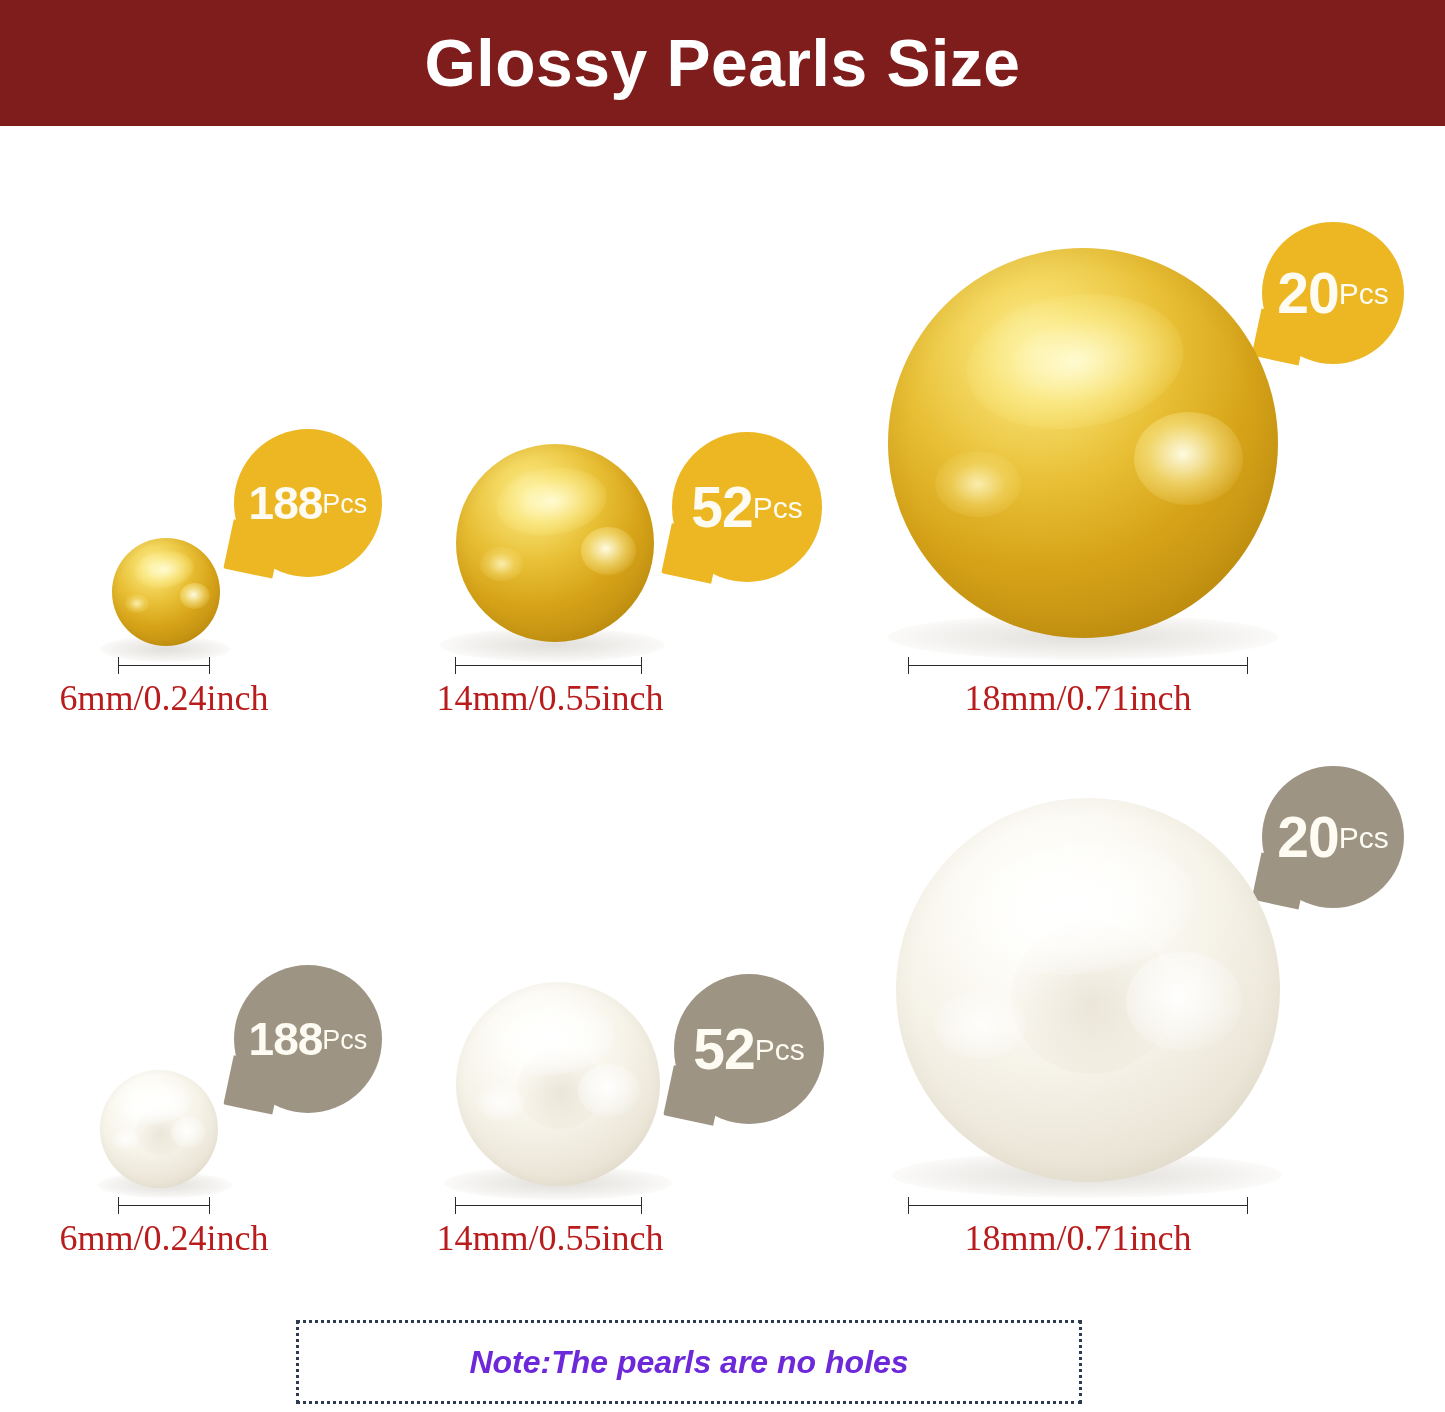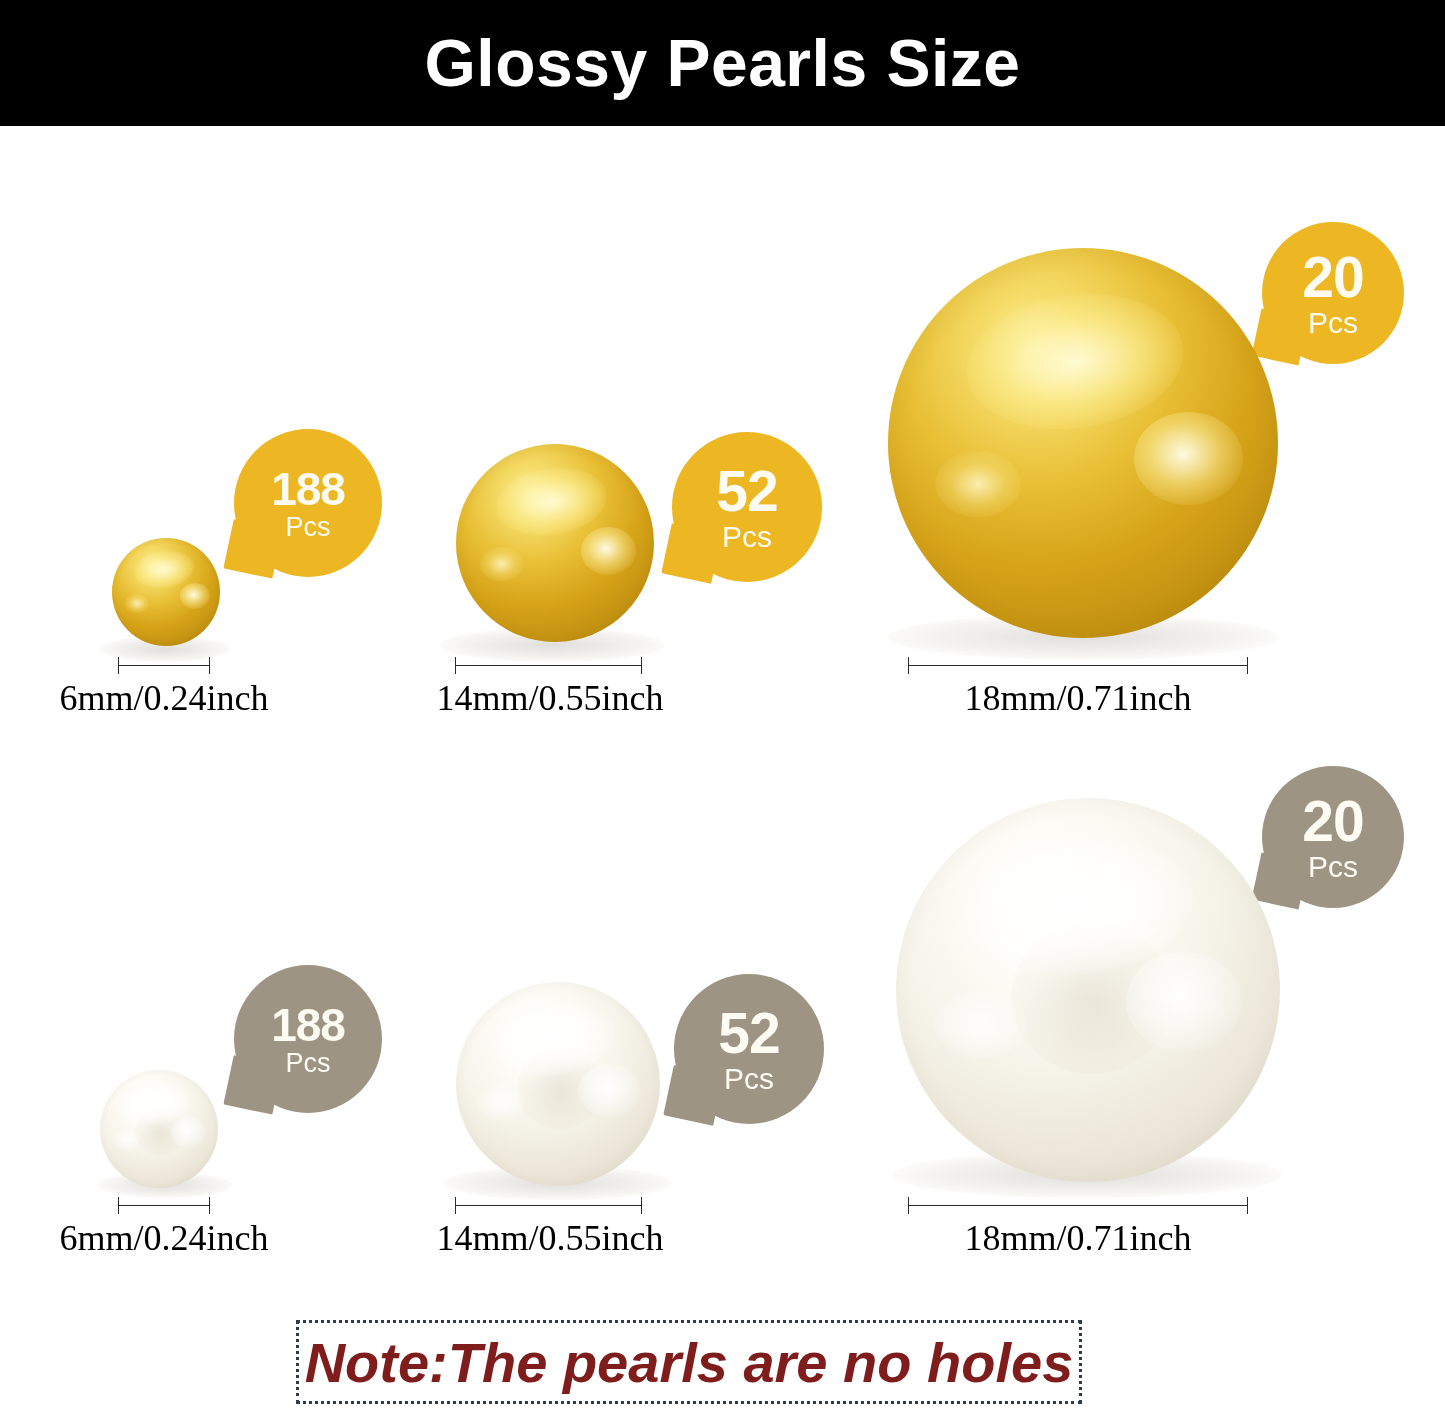--- a/index.html
+++ b/index.html
@@ -7,21 +7,21 @@
     width:1445px;height:1412px;
     background:#ffffff;
     font-family:"Liberation Sans", sans-serif;
     overflow:hidden;
     position:relative;
   }
 
   
   .banner{
     position:absolute;left:0;top:0;width:1445px;height:126px;
-    background:#000000;
+    background:#7f1d1d;
     display:flex;align-items:center;justify-content:center;
   }
   .banner-title{
     color:#ffffff;
     font-size:66px;
     font-weight:bold;
     letter-spacing:0.5px;
     line-height:1;
     font-family:"Liberation Sans", sans-serif;
   }
@@ -98,21 +98,21 @@
     position:absolute;
     border-radius:50%;
     background:radial-gradient(ellipse at 50% 50%, rgba(120,110,90,0.22) 0%, rgba(150,140,120,0.10) 55%, rgba(255,255,255,0) 80%);
     pointer-events:none;
   }
 
   
   .bubble{
     position:absolute;
     border-radius:50%;
-    display:flex;flex-direction:column;
+    display:flex;
     align-items:center;justify-content:center;
     color:#fdfbf2;
     text-align:center;
     line-height:1;
   }
   .bubble .tail{
     position:absolute;
     left:-4%;bottom:2%;
     width:34%;height:34%;
     background:inherit;
@@ -143,40 +143,40 @@
   .measure::before,.measure::after{
     content:"";position:absolute;top:-8px;width:1px;height:17px;background:#2b2b2b;
   }
   .measure::before{left:0;}
   .measure::after{right:0;}
 
   .size-label{
     position:absolute;
     font-family:"Liberation Serif", serif;
     font-size:36px;
-    color:#000000;
+    color:#b91c1c;
     white-space:nowrap;
     text-align:center;
   }
 
   
   .note-box{
     position:absolute;
     left:296px;top:1320px;
     width:786px;height:84px;
     border:3px dotted #2c3b52;
     box-sizing:border-box;
     display:flex;align-items:center;justify-content:center;
   }
   .note-text{
     font-family:"Liberation Sans", sans-serif;
     font-style:italic;
     font-weight:bold;
-    font-size:56px;
-    color:#7f1d1d;
+    font-size:32px;
+    color:#6d28d9;
     white-space:nowrap;
   }
 </style>
 </head>
 <body>
 
 <div class="banner">
   <div class="banner-title">Glossy Pearls Size</div>
 </div>
 

